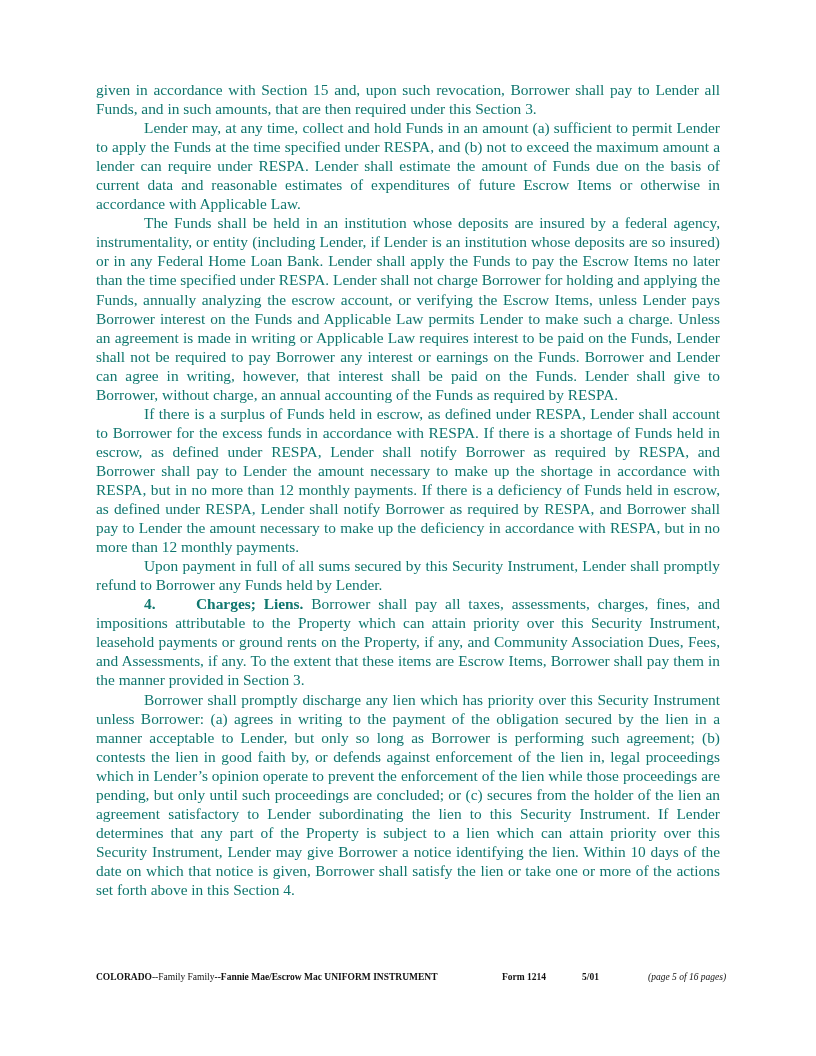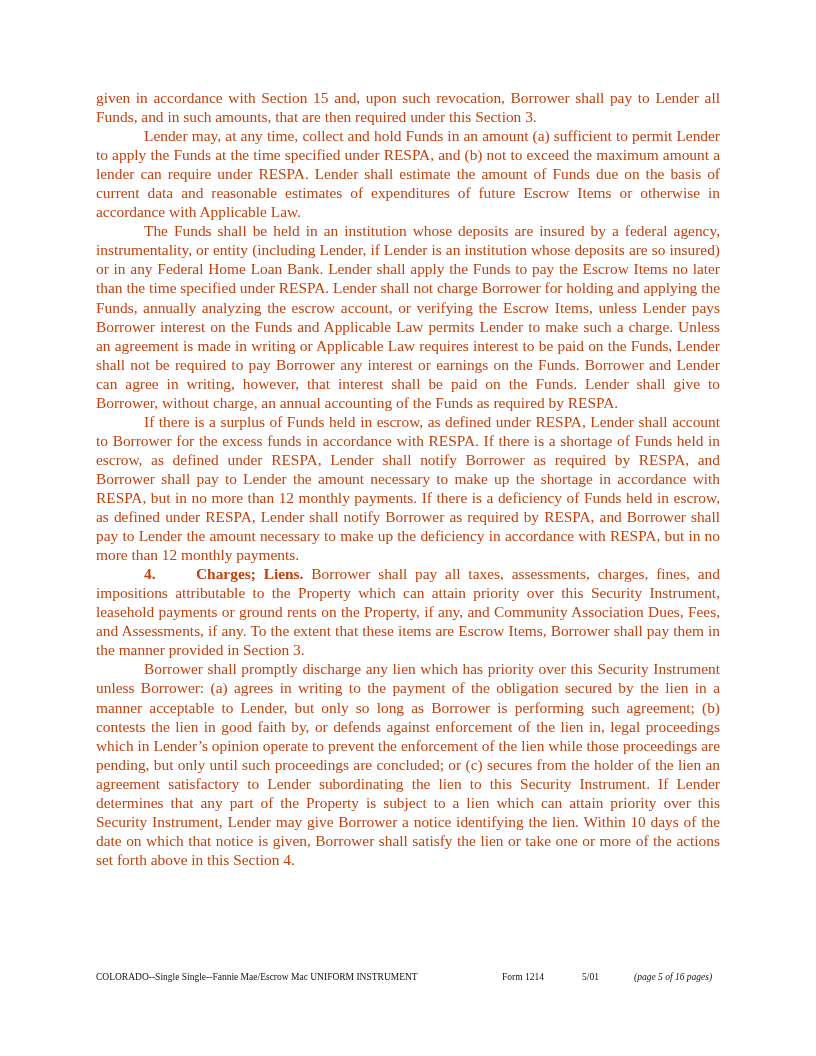--- a/index.html
+++ b/index.html
@@ -1,44 +1,45 @@
 <!DOCTYPE html>
 <html><head>
   <meta charset="utf-8">
   <style>
     html, body { margin: 0; padding: 0; background: #ffffff; }
     body { width: 816px; height: 1056px; position: relative; overflow: hidden; }
     .page {
-      position: absolute; left: 96px; top: 88px; width: 624px;
+      position: absolute; left: 96px; top: 80px; width: 624px;
       font-family: "Liberation Serif", serif;
-      font-size: 15.4px; line-height: 19.05px; color: #c2410c;
+      font-size: 15.4px; line-height: 19.05px; color: #0f766e;
     }
     .para { margin: 0; text-align: justify; text-align-last: left; }
     .indent { text-indent: 48px; }
     .sec-num { font-weight: bold; display: inline-block; width: 52px; text-indent: 0; }
     .sec-title { font-weight: bold; }
     .footer {
       position: absolute; left: 96px; top: 972px; width: 624px;
       font-family: "Liberation Serif", serif; font-size: 9.5px; color: #111;
       white-space: nowrap;
     }
     .footer span { position: absolute; top: 0; }
-    .b { font-weight: normal; }
+    .b { font-weight: bold; }
     .i { font-style: italic; }
   </style>
 </head>
 <body>
 
 <div class="page">
   <p class="para">given in accordance with Section 15 and, upon such revocation, Borrower shall pay to Lender all Funds, and in such amounts, that are then required under this Section 3.</p>
   <p class="para indent">Lender may, at any time, collect and hold Funds in an amount (a) sufficient to permit Lender to apply the Funds at the time specified under RESPA, and (b) not to exceed the maximum amount a lender can require under RESPA.  Lender shall estimate the amount of Funds due on the basis of current data and reasonable estimates of expenditures of future Escrow Items or otherwise in accordance with Applicable Law.</p>
   <p class="para indent">The Funds shall be held in an institution whose deposits are insured by a federal agency, instrumentality, or entity (including Lender, if Lender is an institution whose deposits are so insured) or in any Federal Home Loan Bank.  Lender shall apply the Funds to pay the Escrow Items no later than the time specified under RESPA.  Lender shall not charge Borrower for holding and applying the Funds, annually analyzing the escrow account, or verifying the Escrow Items, unless Lender pays Borrower interest on the Funds and Applicable Law permits Lender to make such a charge.  Unless an agreement is made in writing or Applicable Law requires interest to be paid on the Funds, Lender shall not be required to pay Borrower any interest or earnings on the Funds.  Borrower and Lender can agree in writing, however, that interest shall be paid on the Funds.  Lender shall give to Borrower, without charge, an annual accounting of the Funds as required by RESPA.</p>
   <p class="para indent">If there is a surplus of Funds held in escrow, as defined under RESPA, Lender shall account to Borrower for the excess funds in accordance with RESPA.  If there is a shortage of Funds held in escrow, as defined under RESPA, Lender shall notify Borrower as required by RESPA, and Borrower shall pay to Lender the amount necessary to make up the shortage in accordance with RESPA, but in no more than 12 monthly payments.  If there is a deficiency of Funds held in escrow, as defined under RESPA, Lender shall notify Borrower as required by RESPA, and Borrower shall pay to Lender the amount necessary to make up the deficiency in accordance with RESPA, but in no more than 12 monthly payments.</p>
+  <p class="para indent">Upon payment in full of all sums secured by this Security Instrument, Lender shall promptly refund to Borrower any Funds held by Lender.</p>
   <p class="para indent"><span class="sec-num">4.</span><span class="sec-title">Charges; Liens.</span><span>  Borrower shall pay all taxes, assessments, charges, fines, and impositions attributable to the Property which can attain priority over this Security Instrument, leasehold payments or ground rents on the Property, if any, and Community Association Dues, Fees, and Assessments, if any.  To the extent that these items are Escrow Items, Borrower shall pay them in the manner provided in Section 3.</span></p>
   <p class="para indent">Borrower shall promptly discharge any lien which has priority over this Security Instrument unless Borrower: (a) agrees in writing to the payment of the obligation secured by the lien in a manner acceptable to Lender, but only so long as Borrower is performing such agreement; (b) contests the lien in good faith by, or defends against enforcement of the lien in, legal proceedings which in Lender’s opinion operate to prevent the enforcement of the lien while those proceedings are pending, but only until such proceedings are concluded; or (c) secures from the holder of the lien an agreement satisfactory to Lender subordinating the lien to this Security Instrument.  If Lender determines that any part of the Property is subject to a lien which can attain priority over this Security Instrument, Lender may give Borrower a notice identifying the lien.  Within 10 days of the date on which that notice is given, Borrower shall satisfy the lien or take one or more of the actions set forth above in this Section 4.</p>
 </div>
 
 <div class="footer">
-  <span style="left:0"><span class="b" style="position:static">COLORADO</span><span style="position:static">--</span><span style="position:static">Single Single</span><span class="b" style="position:static">--</span><span class="b" style="position:static">Fannie Mae/Escrow Mac UNIFORM INSTRUMENT</span></span>
+  <span style="left:0"><span class="b" style="position:static">COLORADO</span><span style="position:static">--</span><span style="position:static">Family Family</span><span class="b" style="position:static">--</span><span class="b" style="position:static">Fannie Mae/Escrow Mac UNIFORM INSTRUMENT</span></span>
   <span class="b" style="left:406px">Form 1214</span>
   <span class="b" style="left:486px">5/01</span>
-  <span class="i" style="left:538px">(page 5 of 16 pages)</span>
+  <span class="i" style="left:552px">(page 5 of 16 pages)</span>
 </div>
 
 </body></html>

